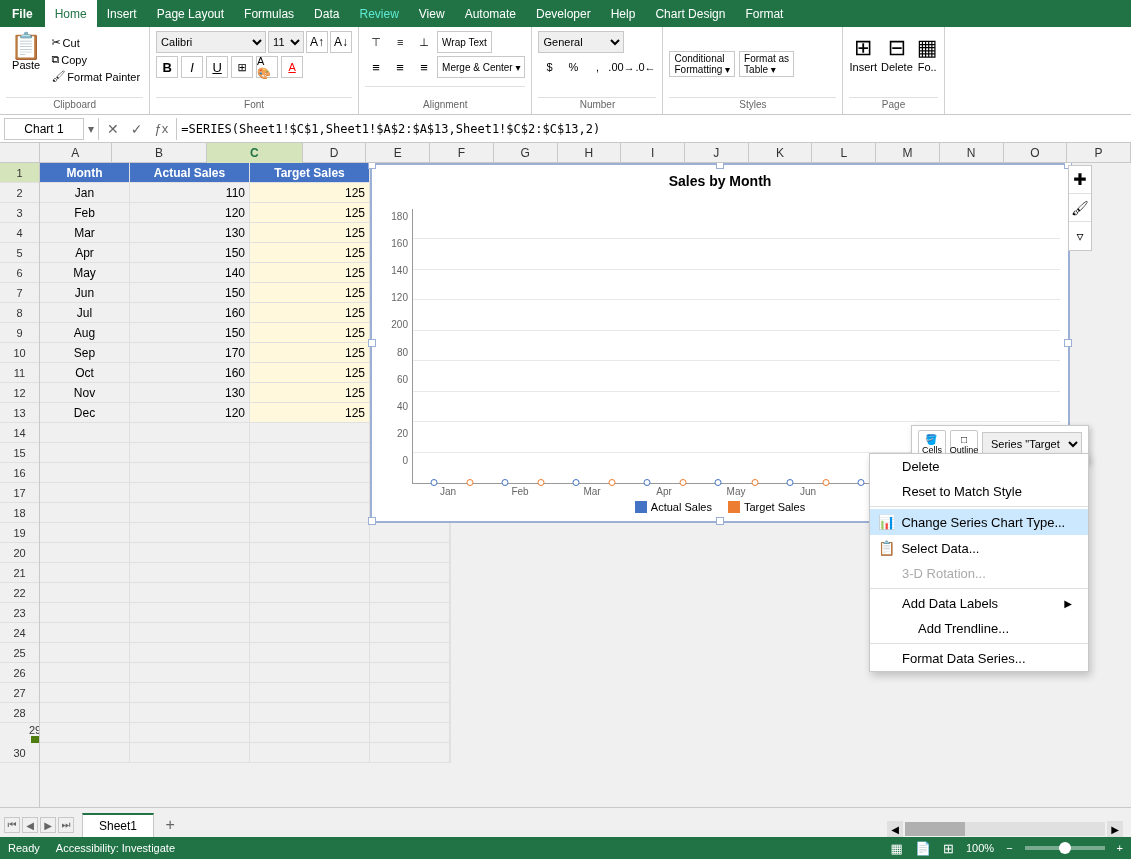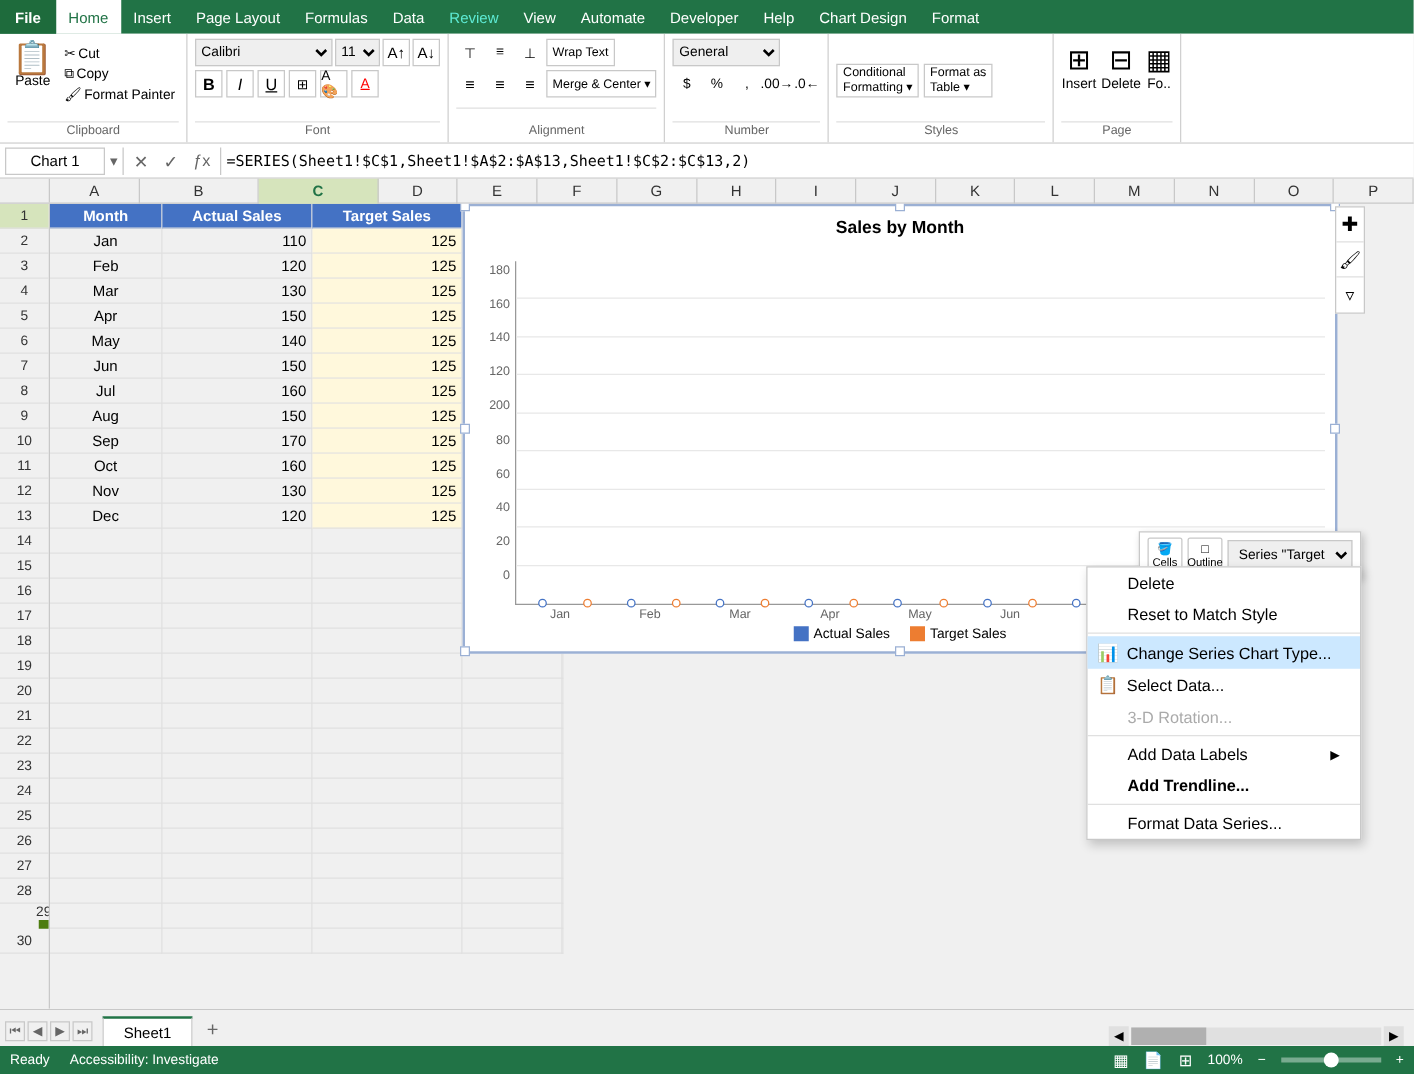--- a/index.html
+++ b/index.html
@@ -623,21 +623,21 @@
       <span>Select Data...</span>
     </div>
     <div style="padding:5px 16px 5px 32px; cursor:pointer; display:flex; align-items:center; position:relative; color:#aaa;">
       <span>3-D Rotation...</span>
     </div>
     <div style="height:1px; background:#e0e0e0; margin:2px 0;"></div>
     <div style="padding:5px 16px 5px 32px; cursor:pointer; display:flex; align-items:center; justify-content:space-between; position:relative;">
       <span>Add Data Labels</span>
       <span style="font-size:10px;">▶</span>
     </div>
-    <div style="padding:5px 16px 5px 32px; cursor:pointer; display:flex; align-items:flex-end; position:relative;font-weight:bold;">
+    <div style="padding:5px 16px 5px 48px; cursor:pointer; display:flex; align-items:flex-end; position:relative;">
       <span>Add Trendline...</span>
     </div>
     <div style="height:1px; background:#e0e0e0; margin:2px 0;"></div>
     <div style="padding:5px 16px 5px 32px; cursor:pointer; display:flex; align-items:center; position:relative;">
       <span>Format Data Series...</span>
     </div>
   </div>
 </div>
 
 <div style="position:fixed; bottom:22px; left:0; right:0; height:30px; background:#f0f0f0; border-top:1px solid #c8c8c8; display:flex; align-items:flex-end; padding:0 4px; gap:0;">

